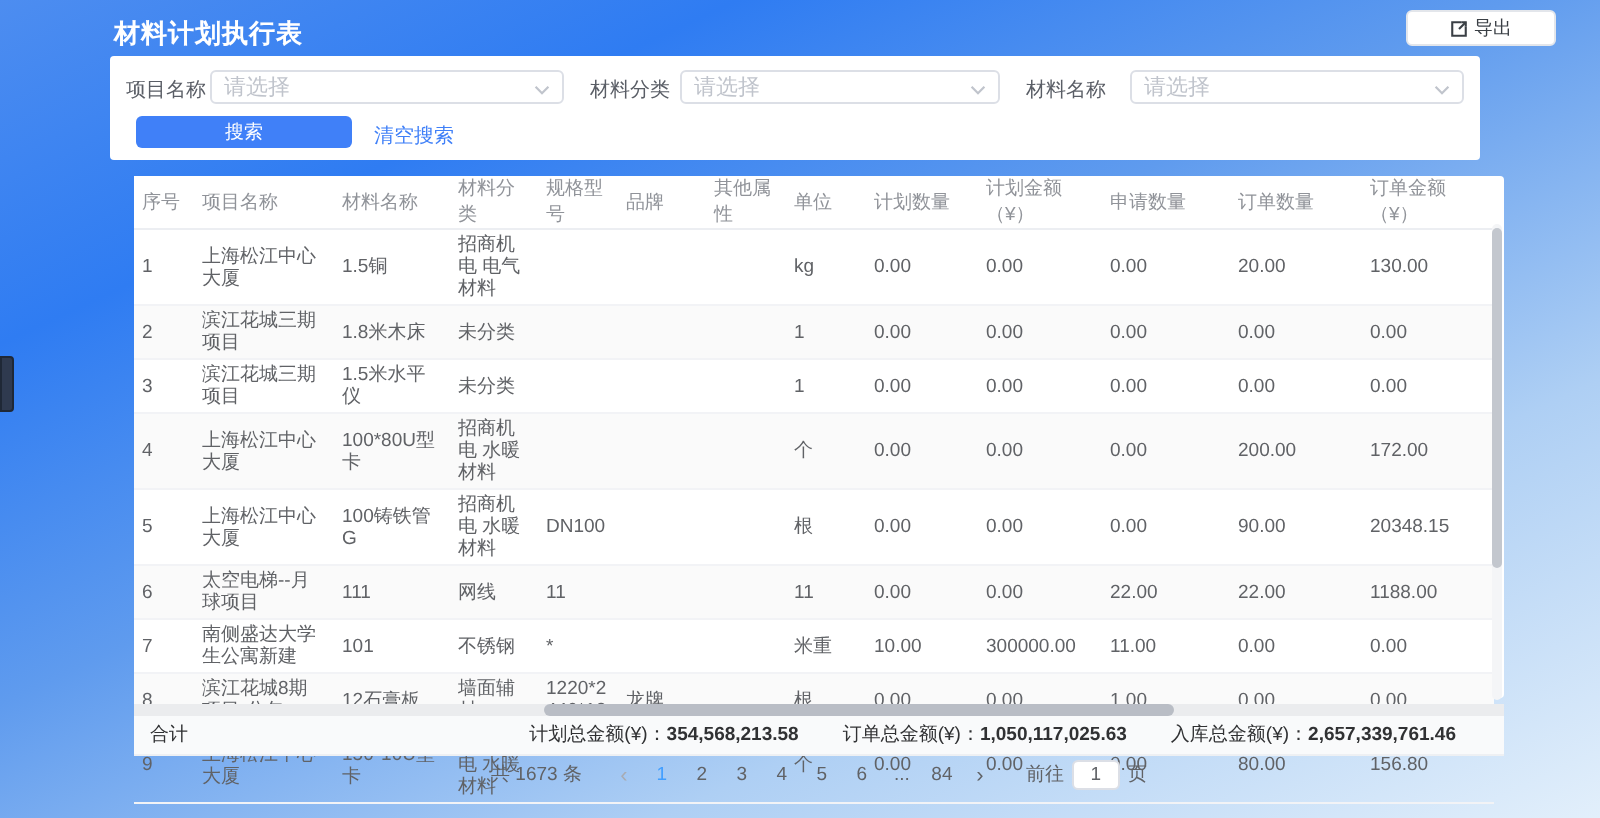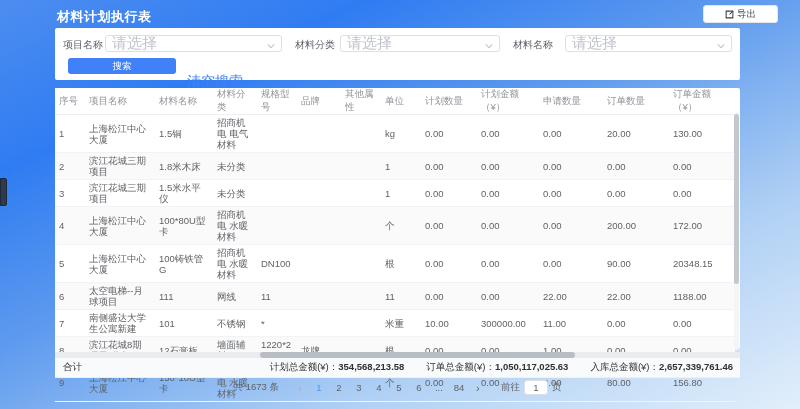--- a/index.html
+++ b/index.html
@@ -20,39 +20,39 @@
     gap: 3px; padding: 0 21px; cursor: pointer;
   }
   .export-btn svg { display: block; }
   .drawer-handle {
     position: absolute; left: 0; top: 178px; width: 7px; height: 28px;
     background: #2f3a4f; border-radius: 0 2px 2px 0; border: 1px solid #1f2836;
     cursor: pointer;
   }
   .card { position: absolute; background: #ffffff; border-radius: 2px; }
   .filter-card { left: 55px; top: 28px; width: 685px; height: 52px; }
-  .table-card  { left: 55px; top: 88px; width: 685px; height: 261px; }
+  .table-card  { left: 67px; top: 88px; width: 685px; height: 261px; }
 
   
   .f-label { position: absolute; top: 10px; font-size: 10px; color: #5a5e66; }
   .f-select {
     position: absolute; top: 7px; height: 17px;
     border: 1px solid #dcdfe6; border-radius: 3px; background: #fff;
     display: flex; align-items: center; justify-content: space-between;
     padding: 0 6px; cursor: pointer;
   }
-  .f-select .ph { font-size: 15px; color: #c0c4cc; }
+  .f-select .ph { font-size: 11px; color: #c0c4cc; }
   .btn-search {
     position: absolute; left: 13px; top: 30px; width: 108px; height: 16px;
     background: #4080f8; color: #fff; font-size: 9.5px; border: none;
     border-radius: 3px; cursor: pointer;
   }
   .link-clear {
-    position: absolute; left: 132px; top: 33px; font-size: 14px;
-    color: #4080f8; cursor: pointer; text-decoration: none; margin-top: 12px;
+    position: absolute; left: 132px; top: 33px; font-size: 10px;
+    color: #4080f8; cursor: pointer; text-decoration: none;
   }
 
   
   table { border-collapse: collapse; table-layout: fixed; width: 680px; }
   th {
     font-size: 9.5px; font-weight: normal; color: #909399; text-align: left;
     padding: 0 4px; height: 21px; border-bottom: 1px solid #eceef2; background: #fff;
   }
   td {
     font-size: 9.5px; color: #606266; padding: 2px 4px; height: 26px;
@@ -71,21 +71,21 @@
   }
   .hscroll .thumb { position: absolute; left: 205px; top: 0; width: 315px; height: 6px; background: #b9bdc5; border-radius: 3px; }
 
   
   .summary-row {
     position: absolute; left: 0; top: 270px; width: 685px; height: 20px;
     background: #f9fafb; border-bottom: 1px solid #eef0f3;
     display: flex; align-items: center; font-size: 9.5px; color: #303133;
   }
   .summary-row .sum-label { margin-left: 8px; font-weight: 500; flex: 0 0 auto; }
-  .summary-row .totals { margin-left: auto; display: flex; gap: 22px; padding-right: 7px; }
+  .summary-row .totals { margin-left: auto; display: flex; gap: 22px; padding-right: 24px; }
   .summary-row .t-label { color: #303133; }
   .summary-row .t-value { font-weight: bold; color: #303133; }
 
   
   .pagination {
     position: absolute; left: 0; top: 290px; width: 685px; height: 19px;
     display: flex; align-items: center; justify-content: center;
     font-size: 9.5px; color: #606266; gap: 4px;
   }
   .pg-total { margin-right: 10px; }

